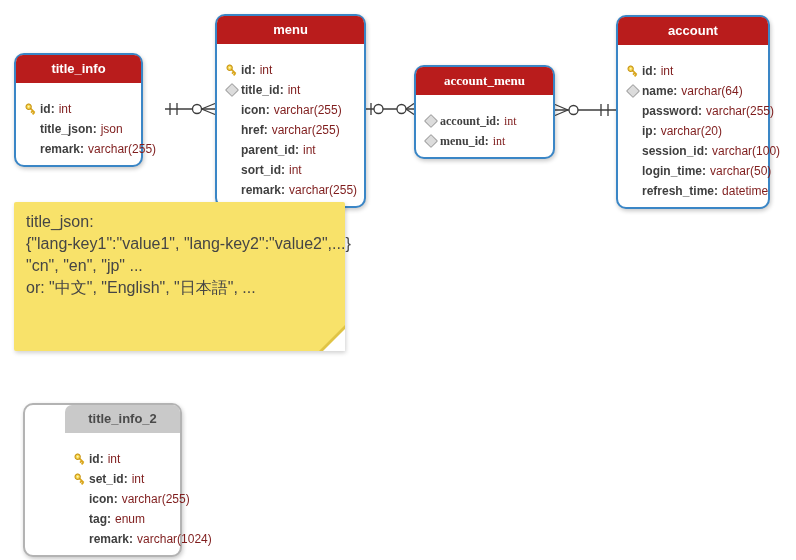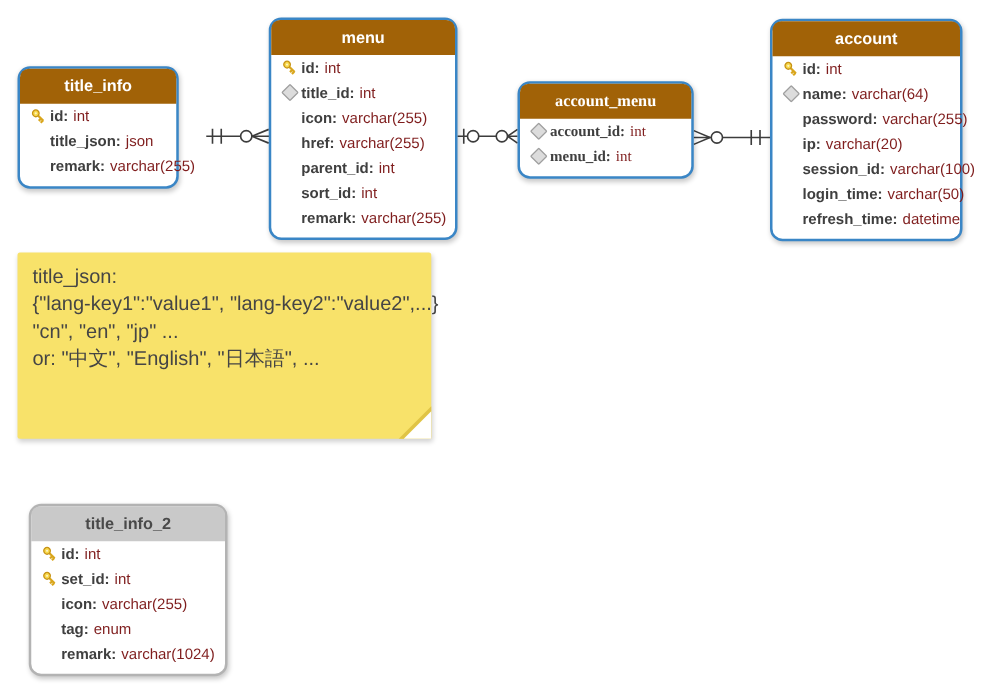--- a/index.html
+++ b/index.html
@@ -13,39 +13,39 @@
   svg.connectors path{stroke:#3c3c3c;stroke-width:1.3;fill:none;}
   svg.connectors circle{stroke:#3c3c3c;stroke-width:1.3;fill:#ffffff;}
 
   .table{
     position:absolute;z-index:2;box-sizing:border-box;
     background:#ffffff;border:2px solid #3a86c6;border-radius:10px;
     box-shadow:1px 2px 4px rgba(0,0,0,.22);
   }
   .thead{
     height:28px;line-height:28px;text-align:center;
-    background:#a16207;color:#ffffff;font-size:13px;font-weight:bold;
+    background:#b91c1c;color:#ffffff;font-size:13px;font-weight:bold;
     border-radius:7px 7px 0 0;
   }
-  .tbody{padding:0 0 6px 0;}
+  .tbody{padding:0 0 6px 0;margin-top:16px;}
   .row{height:20px;display:flex;align-items:center;font-size:12px;}
   .cell-icon{width:18px;min-width:18px;display:flex;justify-content:center;align-items:center;padding-left:6px;}
   .fname{color:#3f3f3f;font-weight:bold;white-space:nowrap;}
   .sep{color:#3f3f3f;font-weight:bold;}
   .ftype{color:#7f1d1d;margin-left:4px;white-space:nowrap;}
   .diamond{width:8px;height:8px;background:#dcdcdc;border:1px solid #9f9f9f;transform:rotate(45deg);border-radius:1px;display:inline-block;}
 
   .table.gray{border-color:#b3b3b3;}
   .table.gray .thead{background:#c9c9c9;color:#4a4a4a;}
 
   #t-title_info{left:14px;top:53px;width:129px;}
   #t-menu{left:215px;top:14px;width:151px;}
   #t-account_menu{left:414px;top:65px;width:141px;font-family:Liberation Serif, serif;}
   #t-account{left:616px;top:15px;width:154px;}
-  #t-title_info_2{left:23px;top:403px;width:159px;}
+  #t-title_info_2{left:23px;top:403px;width:159px;padding-left:40px;}
 
   .note{
     position:absolute;left:14px;top:202px;width:331px;height:149px;z-index:2;
     box-sizing:border-box;background:#f8e26a;border-radius:2px;
     box-shadow:1px 2px 4px rgba(0,0,0,.18);
     padding:9px 12px;color:#454545;font-size:16px;
   }
   .note-line{height:22px;line-height:22px;white-space:nowrap;}
   .note::before{
     content:"";position:absolute;right:0;bottom:0;width:0;height:0;

